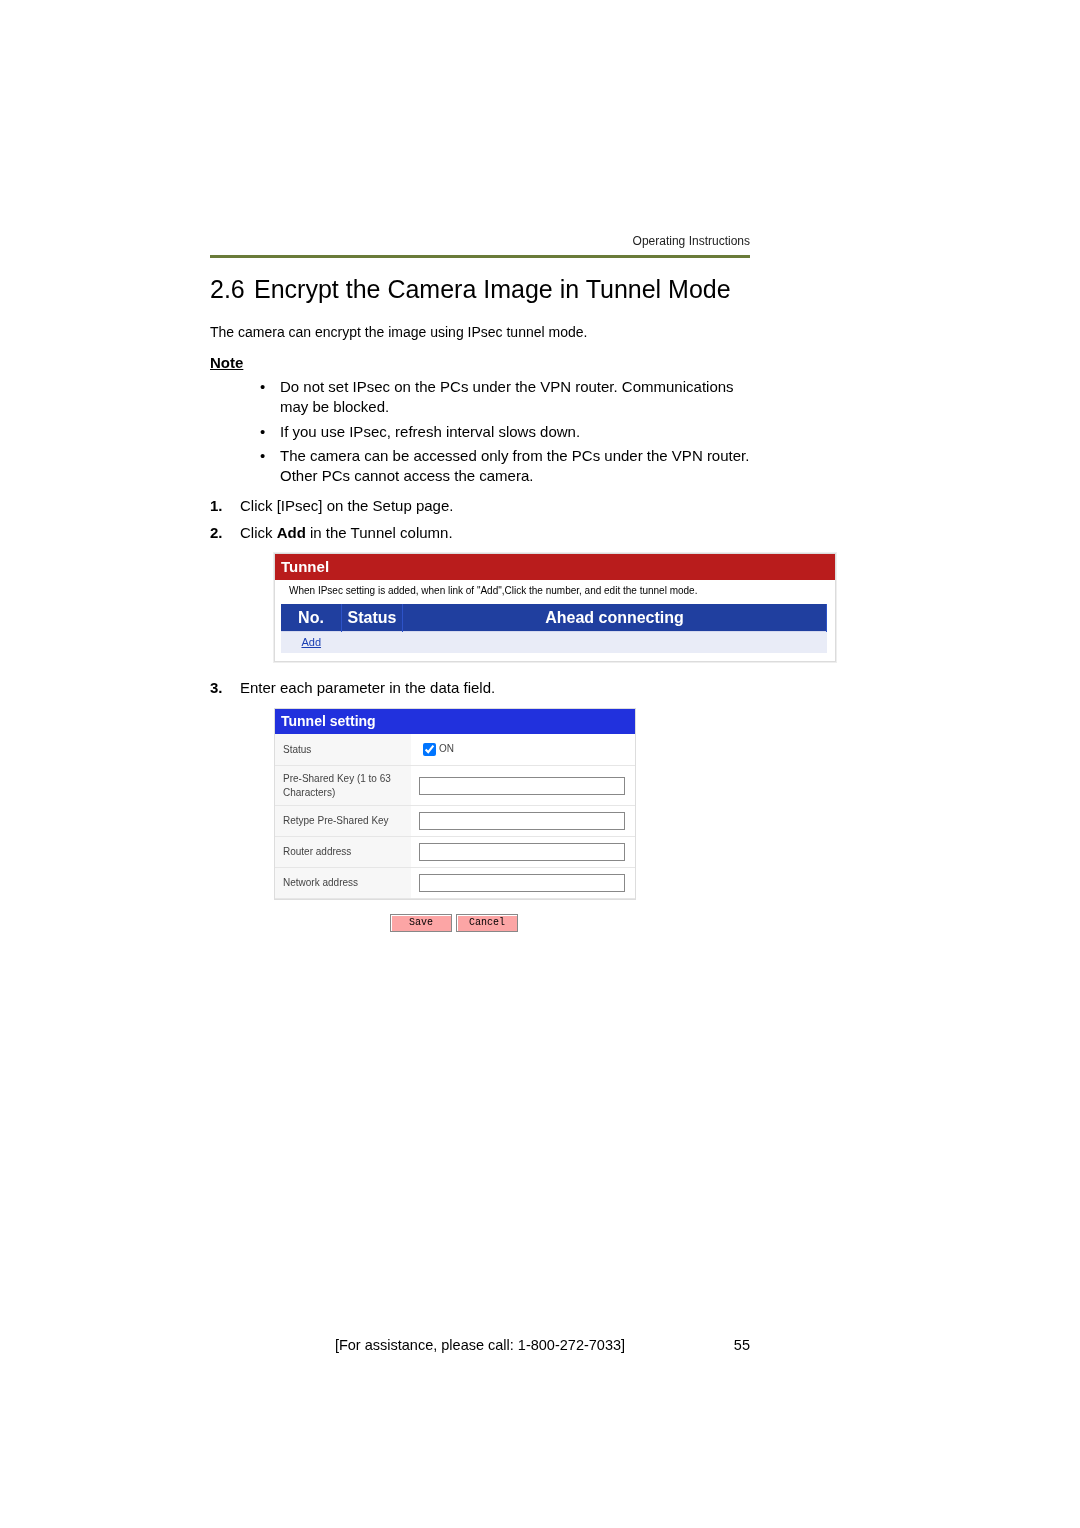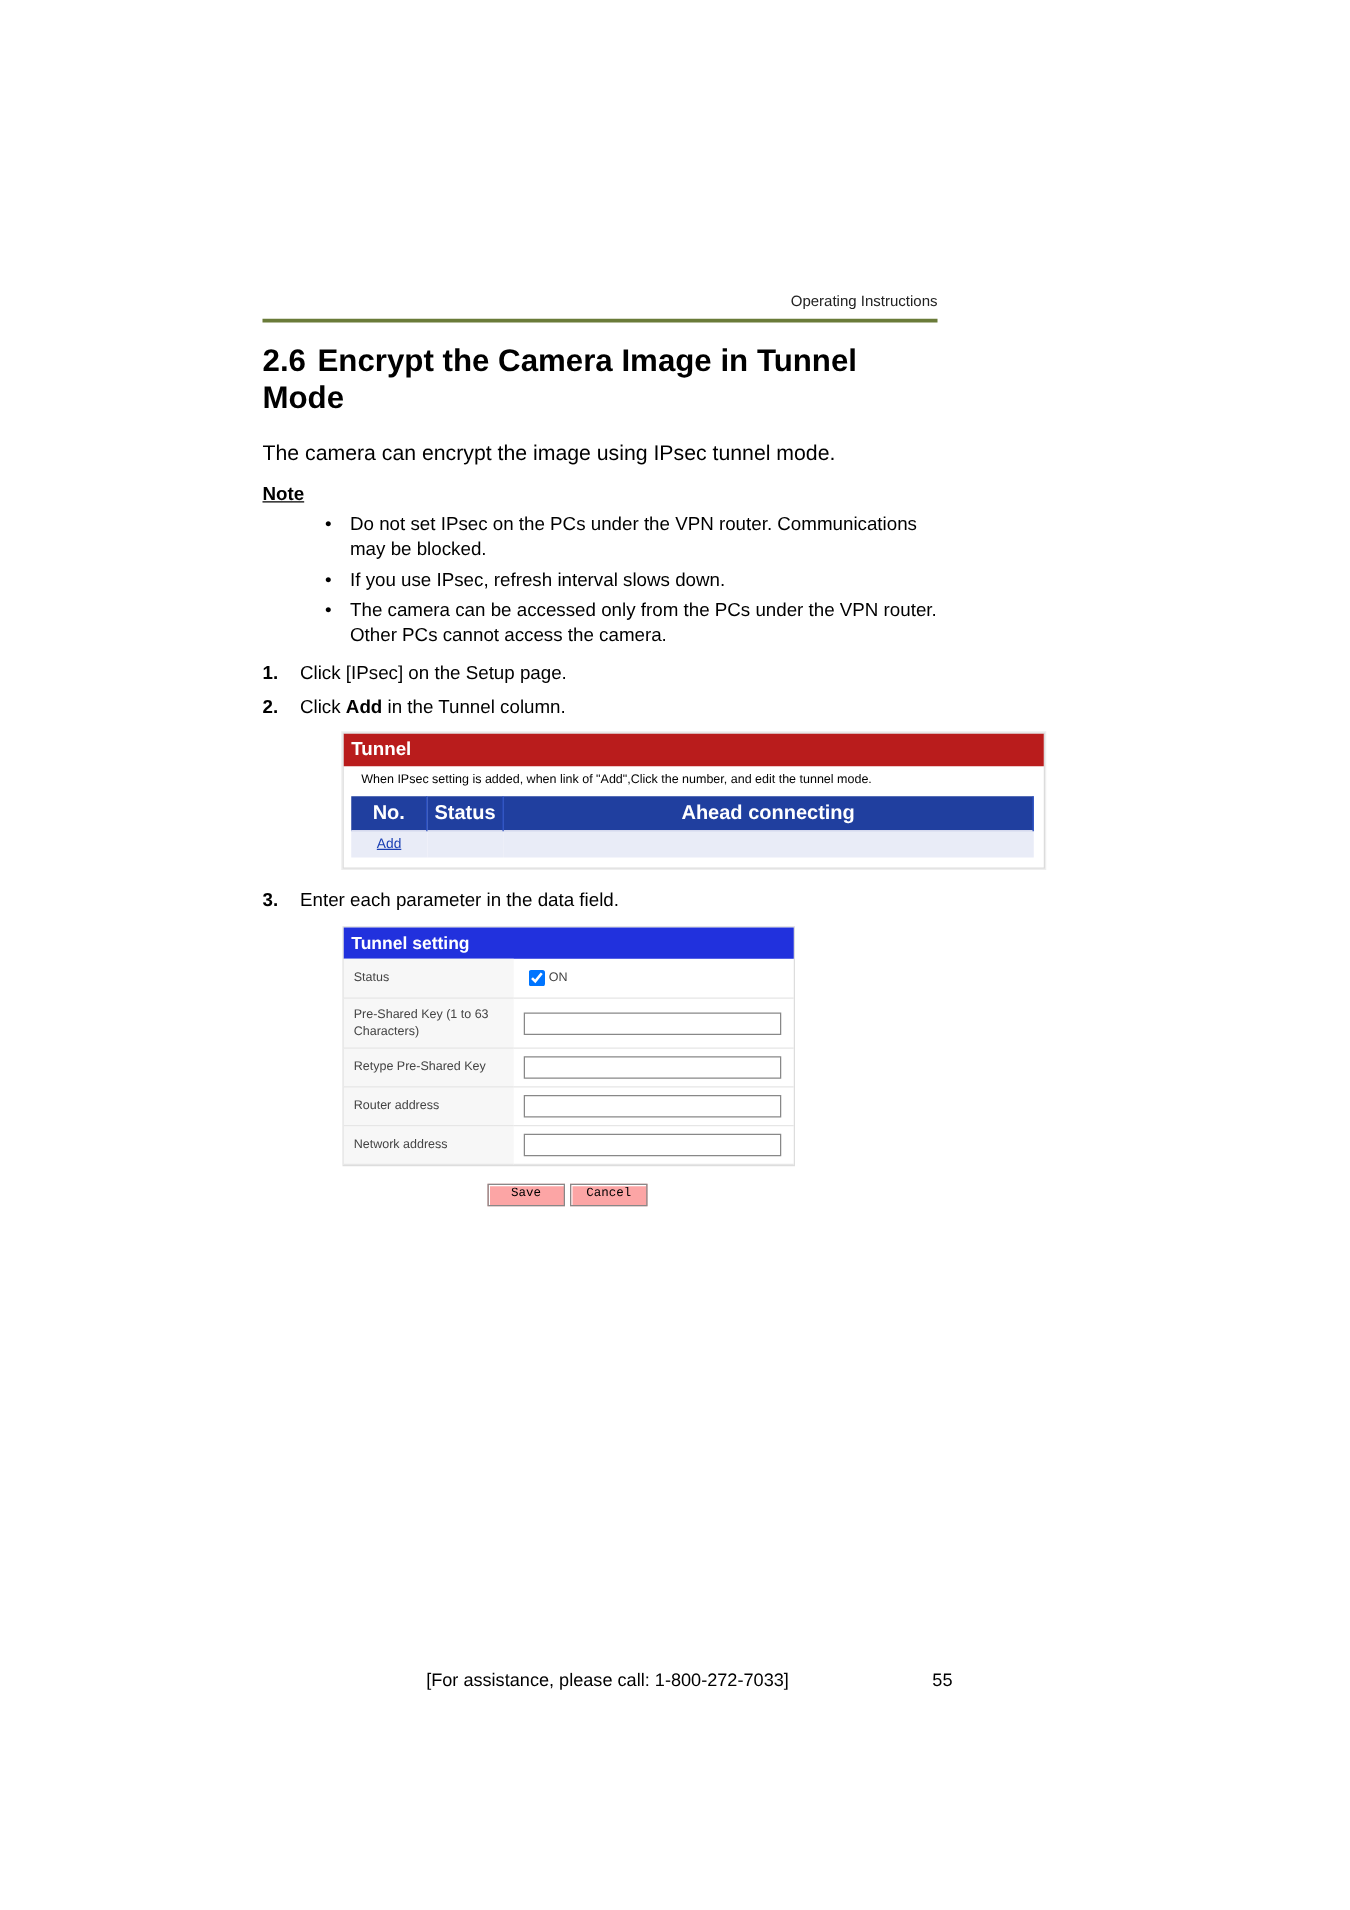--- a/index.html
+++ b/index.html
@@ -27,28 +27,28 @@
   .running-head {
     position: absolute;
     top: 234px;
     right: 210px;
     font-size: 12px;
     color: #222;
   }
   .sec-title {
     margin: 30px 0 6px 0;
     font-size: 25px;
-    font-weight: bold;
+    font-weight: normal;
   }
   .sec-num {
     display: inline-block;
     width: 44px;
   }
   .intro {
-    font-size: 17px;
+    font-size: 14px;
     margin: 20px 0 14px 0;
   }
   .note-label {
     font-size: 15px;
     font-weight: bold;
     text-decoration: underline;
     margin: 0 0 6px 0;
   }
   .note-list {
     margin: 0 0 10px 50px;
@@ -189,21 +189,21 @@
     background: #fca5a5;
     border: 1px solid #888;
     box-shadow: inset 1px 1px 0 #fff;
     cursor: pointer;
   }
 
   .footer {
     position: absolute;
     bottom: 175px;
     left: 210px;
-    right: 198px;
+    right: 210px;
     display: flex;
     justify-content: center;
     align-items: baseline;
     font-size: 14.5px;
   }
   .footer .pg {
     position: absolute;
     right: 0;
     text-align: right;
   }

